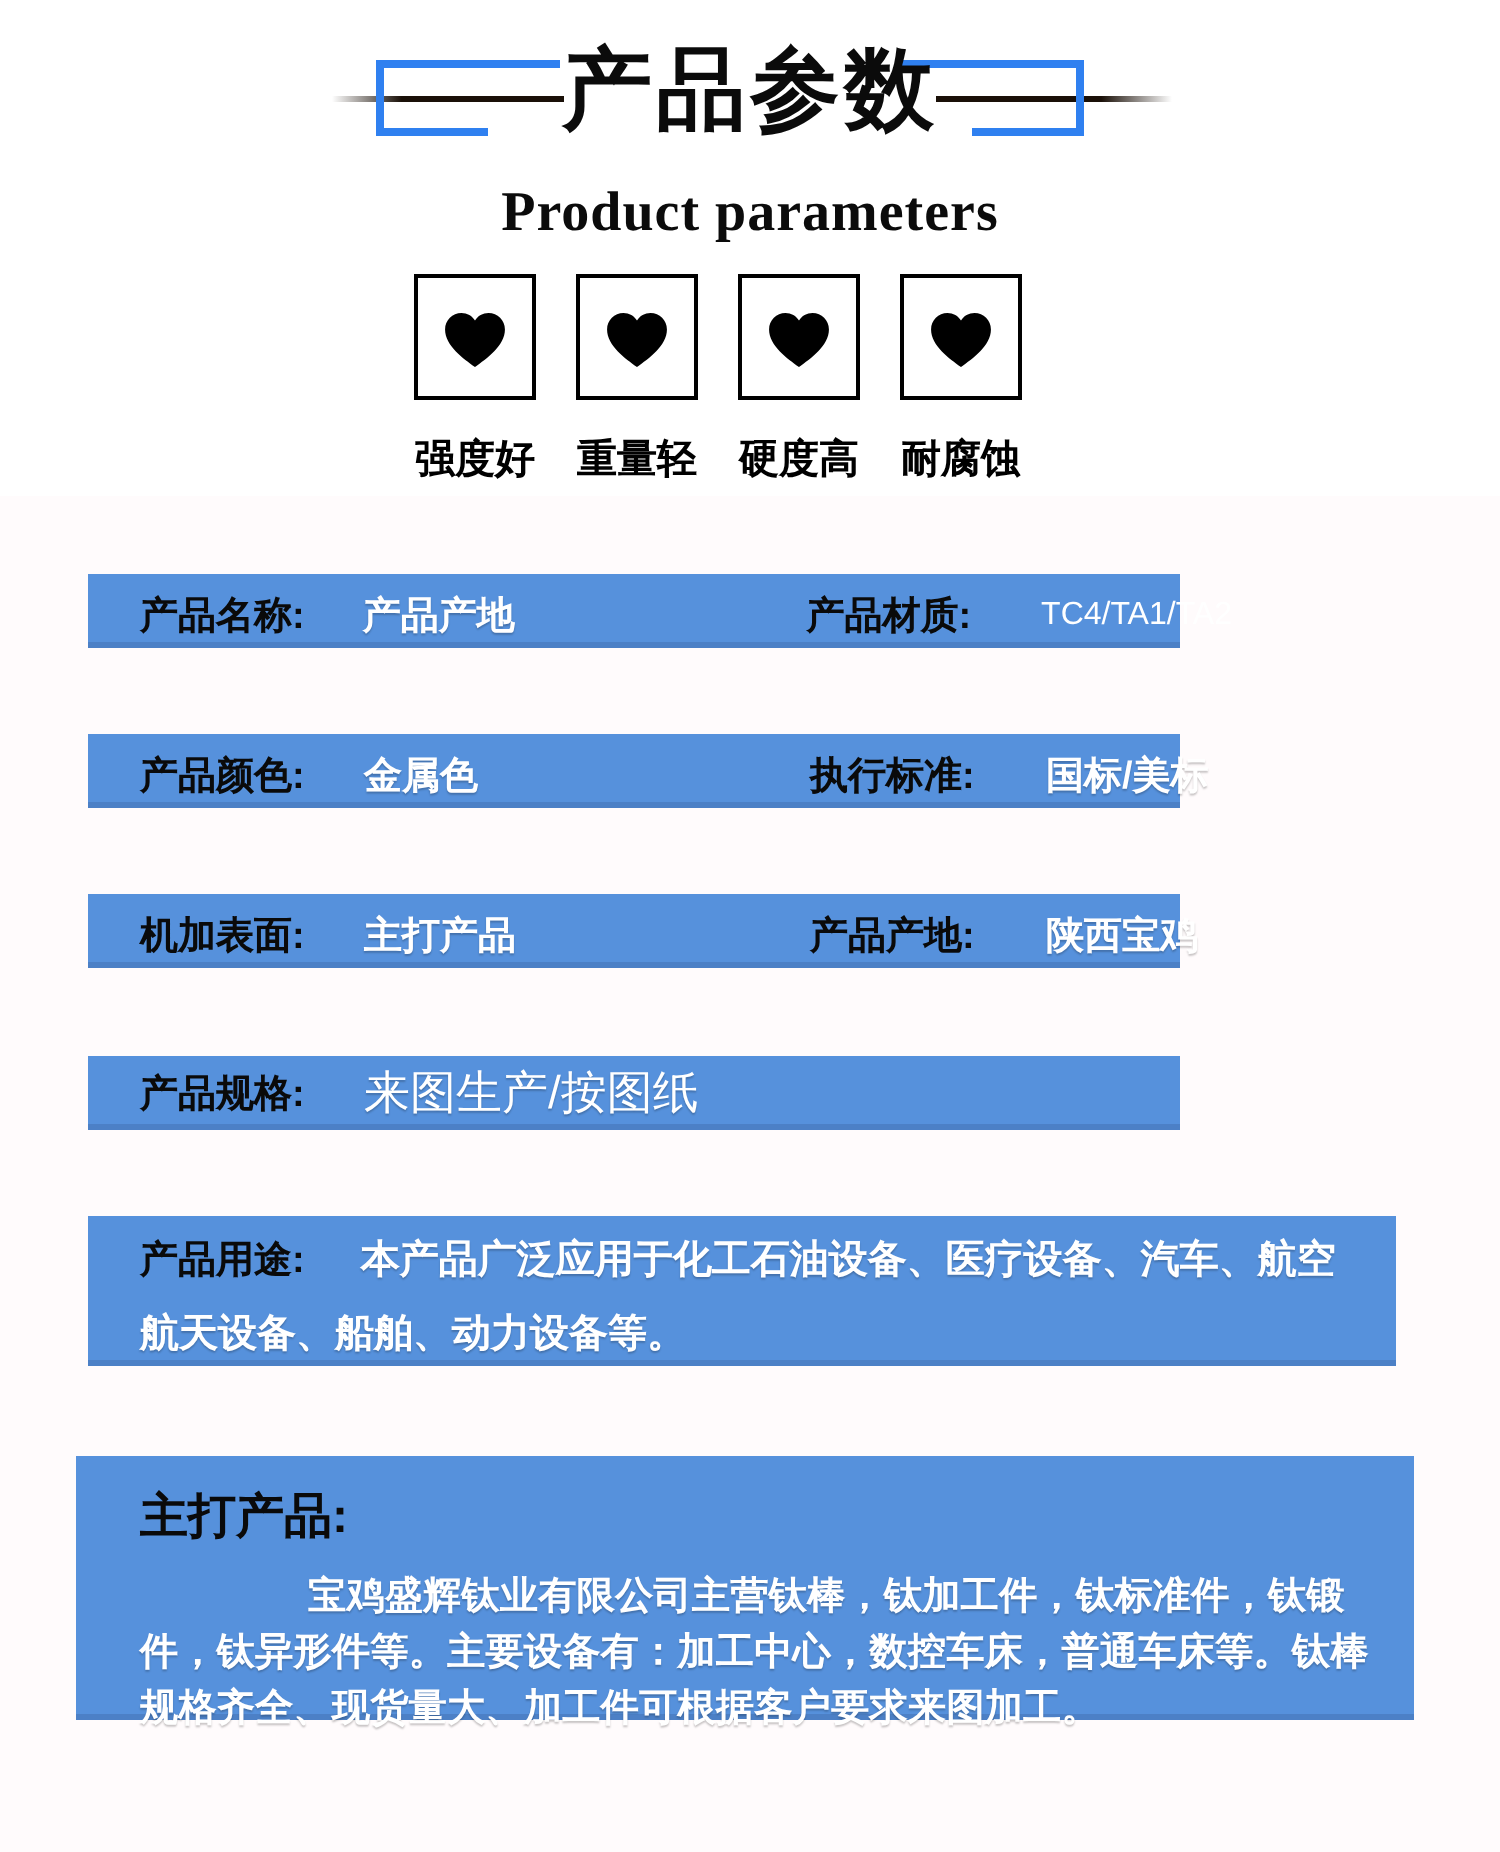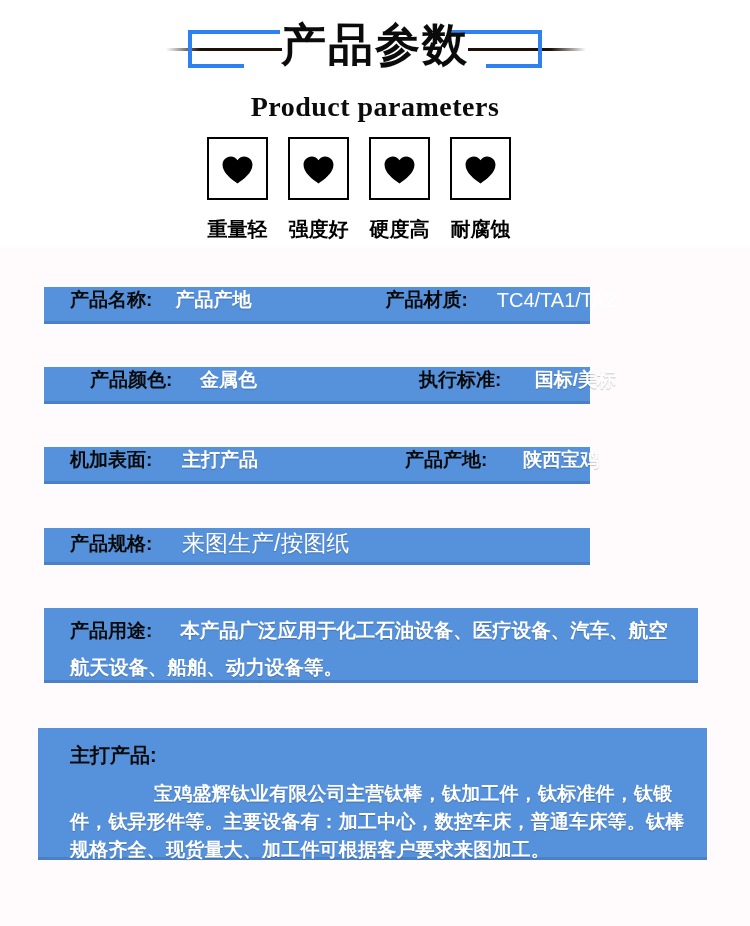--- a/index.html
+++ b/index.html
@@ -47,45 +47,45 @@
   .feature-box{
     width:57px;height:59px;border:2px solid #000;background:#fff;
     display:flex;align-items:center;justify-content:center;
   }
   .feature-box svg{display:block;margin-top:2px;}
   .feature-label{margin-top:16px;font-size:20px;font-weight:bold;color:#000;white-space:nowrap;}
   
   .spec-row{
     position:absolute;left:44px;width:546px;height:37px;
     background:var(--row-blue);border-bottom:3px solid var(--row-blue-dark);
-    display:flex;align-items:flex-start;padding:0;box-sizing:border-box;
+    display:flex;align-items:flex-end;padding:0;box-sizing:border-box;
   }
   .spec-row .inner{display:flex;align-items:center;width:100%;padding-left:26px;}
   .lbl{font-size:19px;font-weight:bold;color:#0a0a0a;white-space:nowrap;}
   .lbl.c1{width:112px;}
   .lbl.c2{width:118px;}
   .val{font-size:19px;font-weight:bold;color:#ffffff;white-space:nowrap;text-shadow:0 1px 1px rgba(0,0,0,0.22);}
   .val.c1{width:223px;}
-  .val.latin{font-weight:normal;font-size:20px;text-shadow:none;}
-  .row-1{top:287px;} .row-2{top:367px;padding-left:20px;} .row-3{top:447px;} .row-4{top:528px;}
+  .val.latin{font-weight:normal;font-size:16px;text-shadow:none;}
+  .row-1{top:287px;} .row-2{top:367px;} .row-3{top:447px;} .row-4{top:528px;}
   .row-4 .val{font-size:23px;font-weight:normal;}
   .row-usage{
     position:absolute;top:608px;left:44px;width:654px;height:75px;
     background:var(--row-blue);border-bottom:3px solid var(--row-blue-dark);
     box-sizing:border-box;padding:4px 24px 0 26px;
   }
   .row-usage p{font-size:19.5px;line-height:37px;color:#fff;font-weight:bold;text-shadow:0 1px 1px rgba(0,0,0,0.22);}
   .row-usage .lbl{margin-right:28px;text-shadow:none;}
   
   .main-block{
     position:absolute;top:728px;left:38px;width:669px;height:132px;
     background:var(--row-blue);border-bottom:3px solid var(--row-blue-dark);
     box-sizing:border-box;padding:14px 22px 0 32px;
   }
-  .main-block .block-label{font-size:20px;font-weight:bold;color:#0a0a0a;}
+  .main-block .block-label{font-size:24px;font-weight:bold;color:#0a0a0a;}
   .main-block p{
     margin-top:11px;font-size:19px;line-height:28px;color:#fff;font-weight:bold;
     text-indent:84px;text-shadow:0 1px 1px rgba(0,0,0,0.22);letter-spacing:0.2px;
   }
 </style>
 </head>
 <body>
 
 <div class="page">
 
@@ -100,29 +100,29 @@
     <h2 class="page-subtitle">Product parameters</h2>
   </header>
 
   <section class="features">
     <div class="feature">
       <div class="feature-box">
         <svg width="31" height="28" viewBox="0 0 32 29">
           <path fill="#000" d="M16 28.5 C10 24 0.5 17.5 0.5 9 C0.5 4.3 4.3 0.5 9 0.5 C11.9 0.5 14.6 2 16 4.4 C17.4 2 20.1 0.5 23 0.5 C27.7 0.5 31.5 4.3 31.5 9 C31.5 17.5 22 24 16 28.5 Z"></path>
         </svg>
       </div>
-      <div class="feature-label">重量轻</div>
+      <div class="feature-label">强度好</div>
     </div>
     <div class="feature">
       <div class="feature-box">
         <svg width="31" height="28" viewBox="0 0 32 29">
           <path fill="#000" d="M16 28.5 C10 24 0.5 17.5 0.5 9 C0.5 4.3 4.3 0.5 9 0.5 C11.9 0.5 14.6 2 16 4.4 C17.4 2 20.1 0.5 23 0.5 C27.7 0.5 31.5 4.3 31.5 9 C31.5 17.5 22 24 16 28.5 Z"></path>
         </svg>
       </div>
-      <div class="feature-label">强度好</div>
+      <div class="feature-label">重量轻</div>
     </div>
     <div class="feature">
       <div class="feature-box">
         <svg width="31" height="28" viewBox="0 0 32 29">
           <path fill="#000" d="M16 28.5 C10 24 0.5 17.5 0.5 9 C0.5 4.3 4.3 0.5 9 0.5 C11.9 0.5 14.6 2 16 4.4 C17.4 2 20.1 0.5 23 0.5 C27.7 0.5 31.5 4.3 31.5 9 C31.5 17.5 22 24 16 28.5 Z"></path>
         </svg>
       </div>
       <div class="feature-label">硬度高</div>
     </div>
     <div class="feature">

